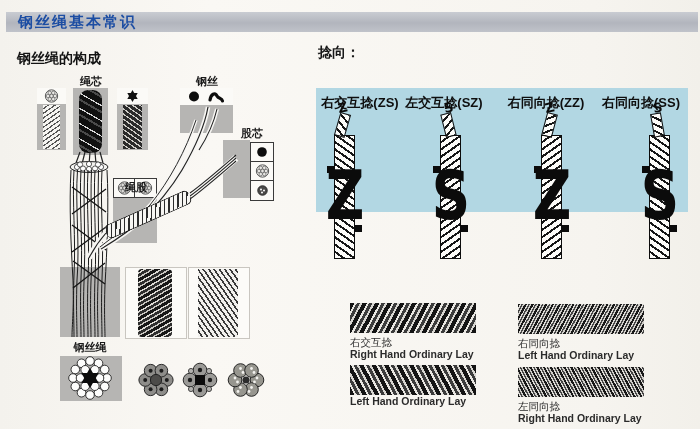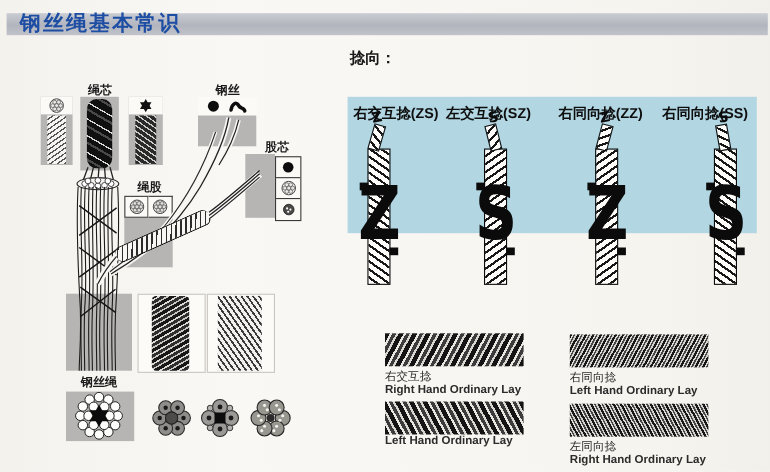--- a/index.html
+++ b/index.html
@@ -2,21 +2,21 @@
 <html><head>
 <meta charset="utf-8">
 <style>
   html,body{margin:0;padding:0;}
   .page{position:relative;width:700px;height:429px;overflow:hidden;
         background:linear-gradient(90deg,#f4f2ed,#faf8f4 30%,#f6f4ef 85%,#f2f0ea);
         font-family:"Liberation Sans","DejaVu Sans",sans-serif;color:#181818;}
   
   .hbar{position:absolute;left:6px;top:12px;width:692px;height:20px;
         background:linear-gradient(180deg,#c9ccd2,#b2b5bd 55%,#c0c3ca);z-index:2;}
-  .hbar-title{position:absolute;left:12px;top:0;line-height:20px;font-size:19px;font-weight:bold;
+  .hbar-title{position:absolute;left:12px;top:0;line-height:20px;font-size:15px;font-weight:bold;
         color:#1d4ea3;letter-spacing:2px;}
   .sec-heading{position:absolute;left:17px;top:50px;font-size:14px;font-weight:bold;color:#141414;z-index:5;}
   .dlabel{position:absolute;transform:translateX(-50%);font-size:11px;font-weight:bold;color:#1a1a1a;
         white-space:nowrap;z-index:6;}
   
   .gbox{position:absolute;background:#b6b5b3;z-index:1;}
   .wband{position:absolute;left:0;top:0;right:0;height:16px;background:#fbfaf7;
         display:flex;align-items:center;justify-content:center;gap:4px;}
   .colA{position:absolute;left:6px;top:17px;width:17px;bottom:1px;
         background:repeating-linear-gradient(145deg,#f6f5f2 0px,#f6f5f2 2.6px,#555 2.6px,#555 3.8px);}
@@ -73,25 +73,26 @@
 </style>
 </head>
 <body>
 
 <div class="page">
 
   <div class="hbar">
     <span class="hbar-title">钢丝绳基本常识</span>
   </div>
 
+  <div class="sec-heading">钢丝绳的构成</div>
 
   <span class="dlabel" style="left:91px;top:74px">绳芯</span>
   <span class="dlabel" style="left:207px;top:74px">钢丝</span>
   <span class="dlabel" style="left:252px;top:126px">股芯</span>
-  <span class="dlabel" style="left:136px;top:163px">绳股</span>
+  <span class="dlabel" style="left:136px;top:180px">绳股</span>
   <span class="dlabel" style="left:90px;top:340px">钢丝绳</span>
 
   <div class="gbox" style="left:37px;top:88px;width:29px;height:62px">
     <div class="wband">
       <svg width="15" height="14" viewBox="0 0 16 15">
         <circle cx="8" cy="7.5" r="6.6" fill="#f4f3f0" stroke="#3a3a3a" stroke-width="0.9"></circle>
         <g fill="#e8e7e4" stroke="#555" stroke-width="0.7">
           <circle cx="11.8" cy="7.5" r="1.9"></circle>
             <circle cx="9.9" cy="10.8" r="1.9"></circle>
             <circle cx="6.1" cy="10.8" r="1.9"></circle>

